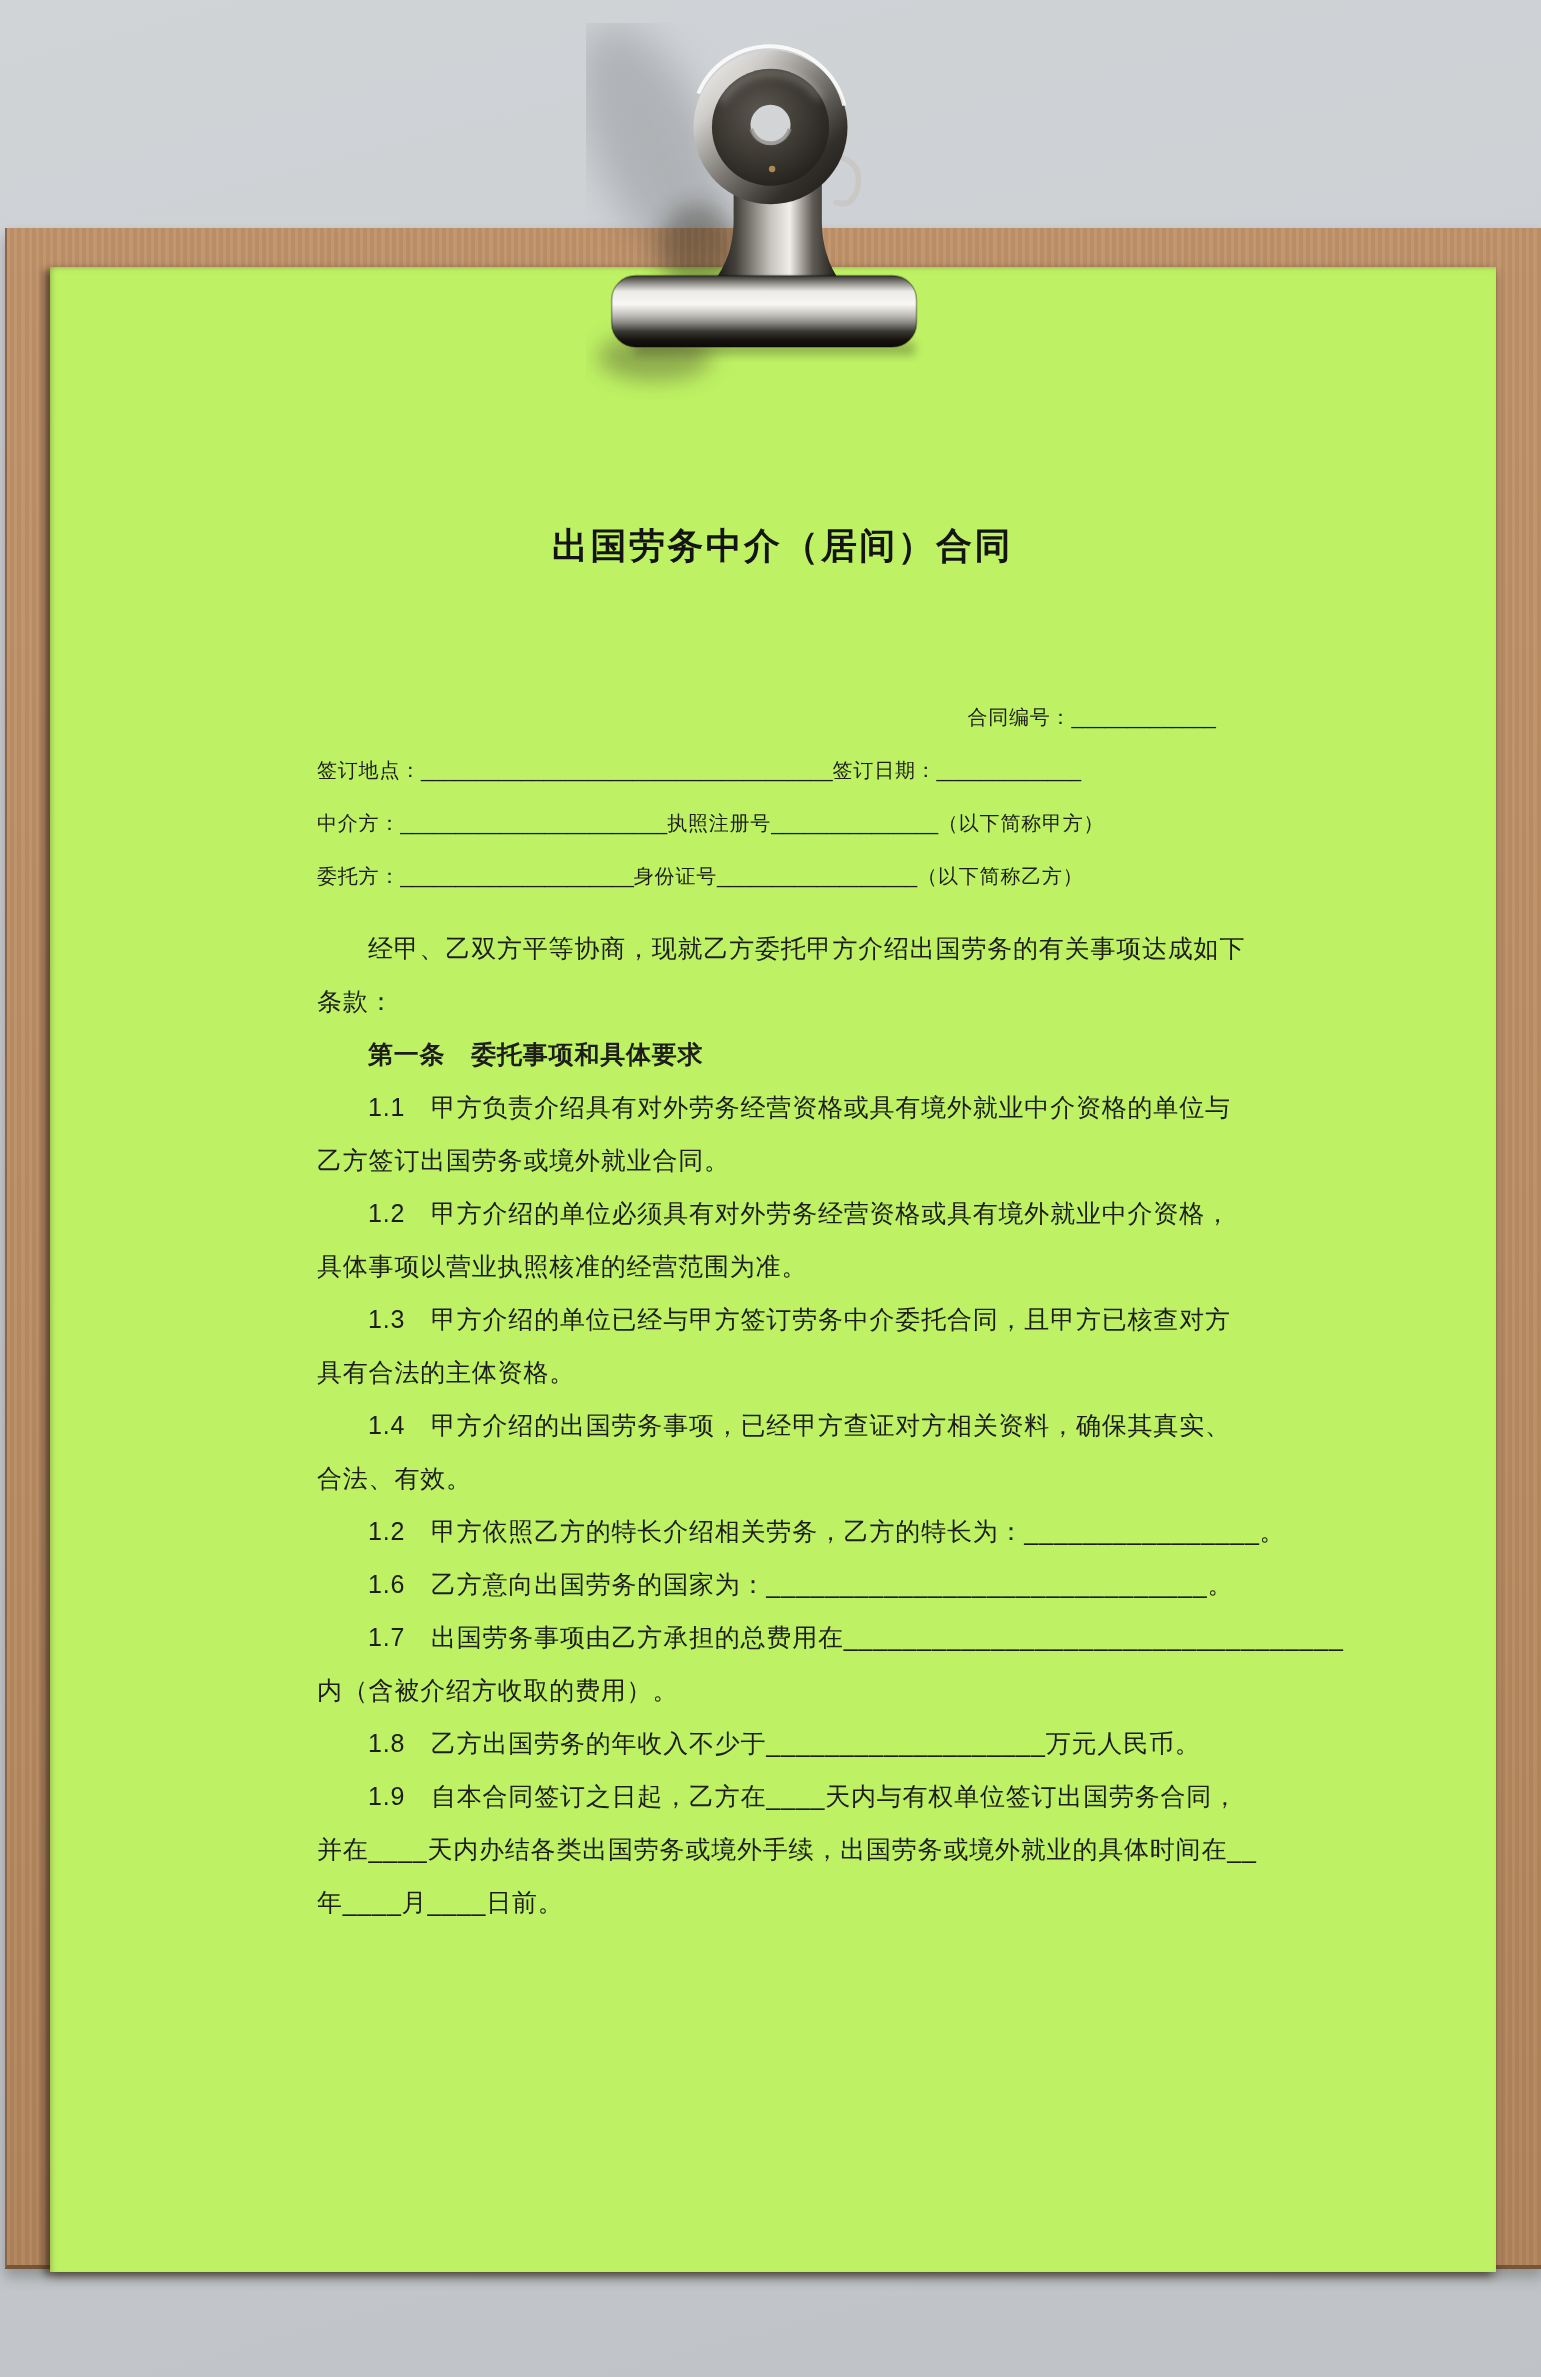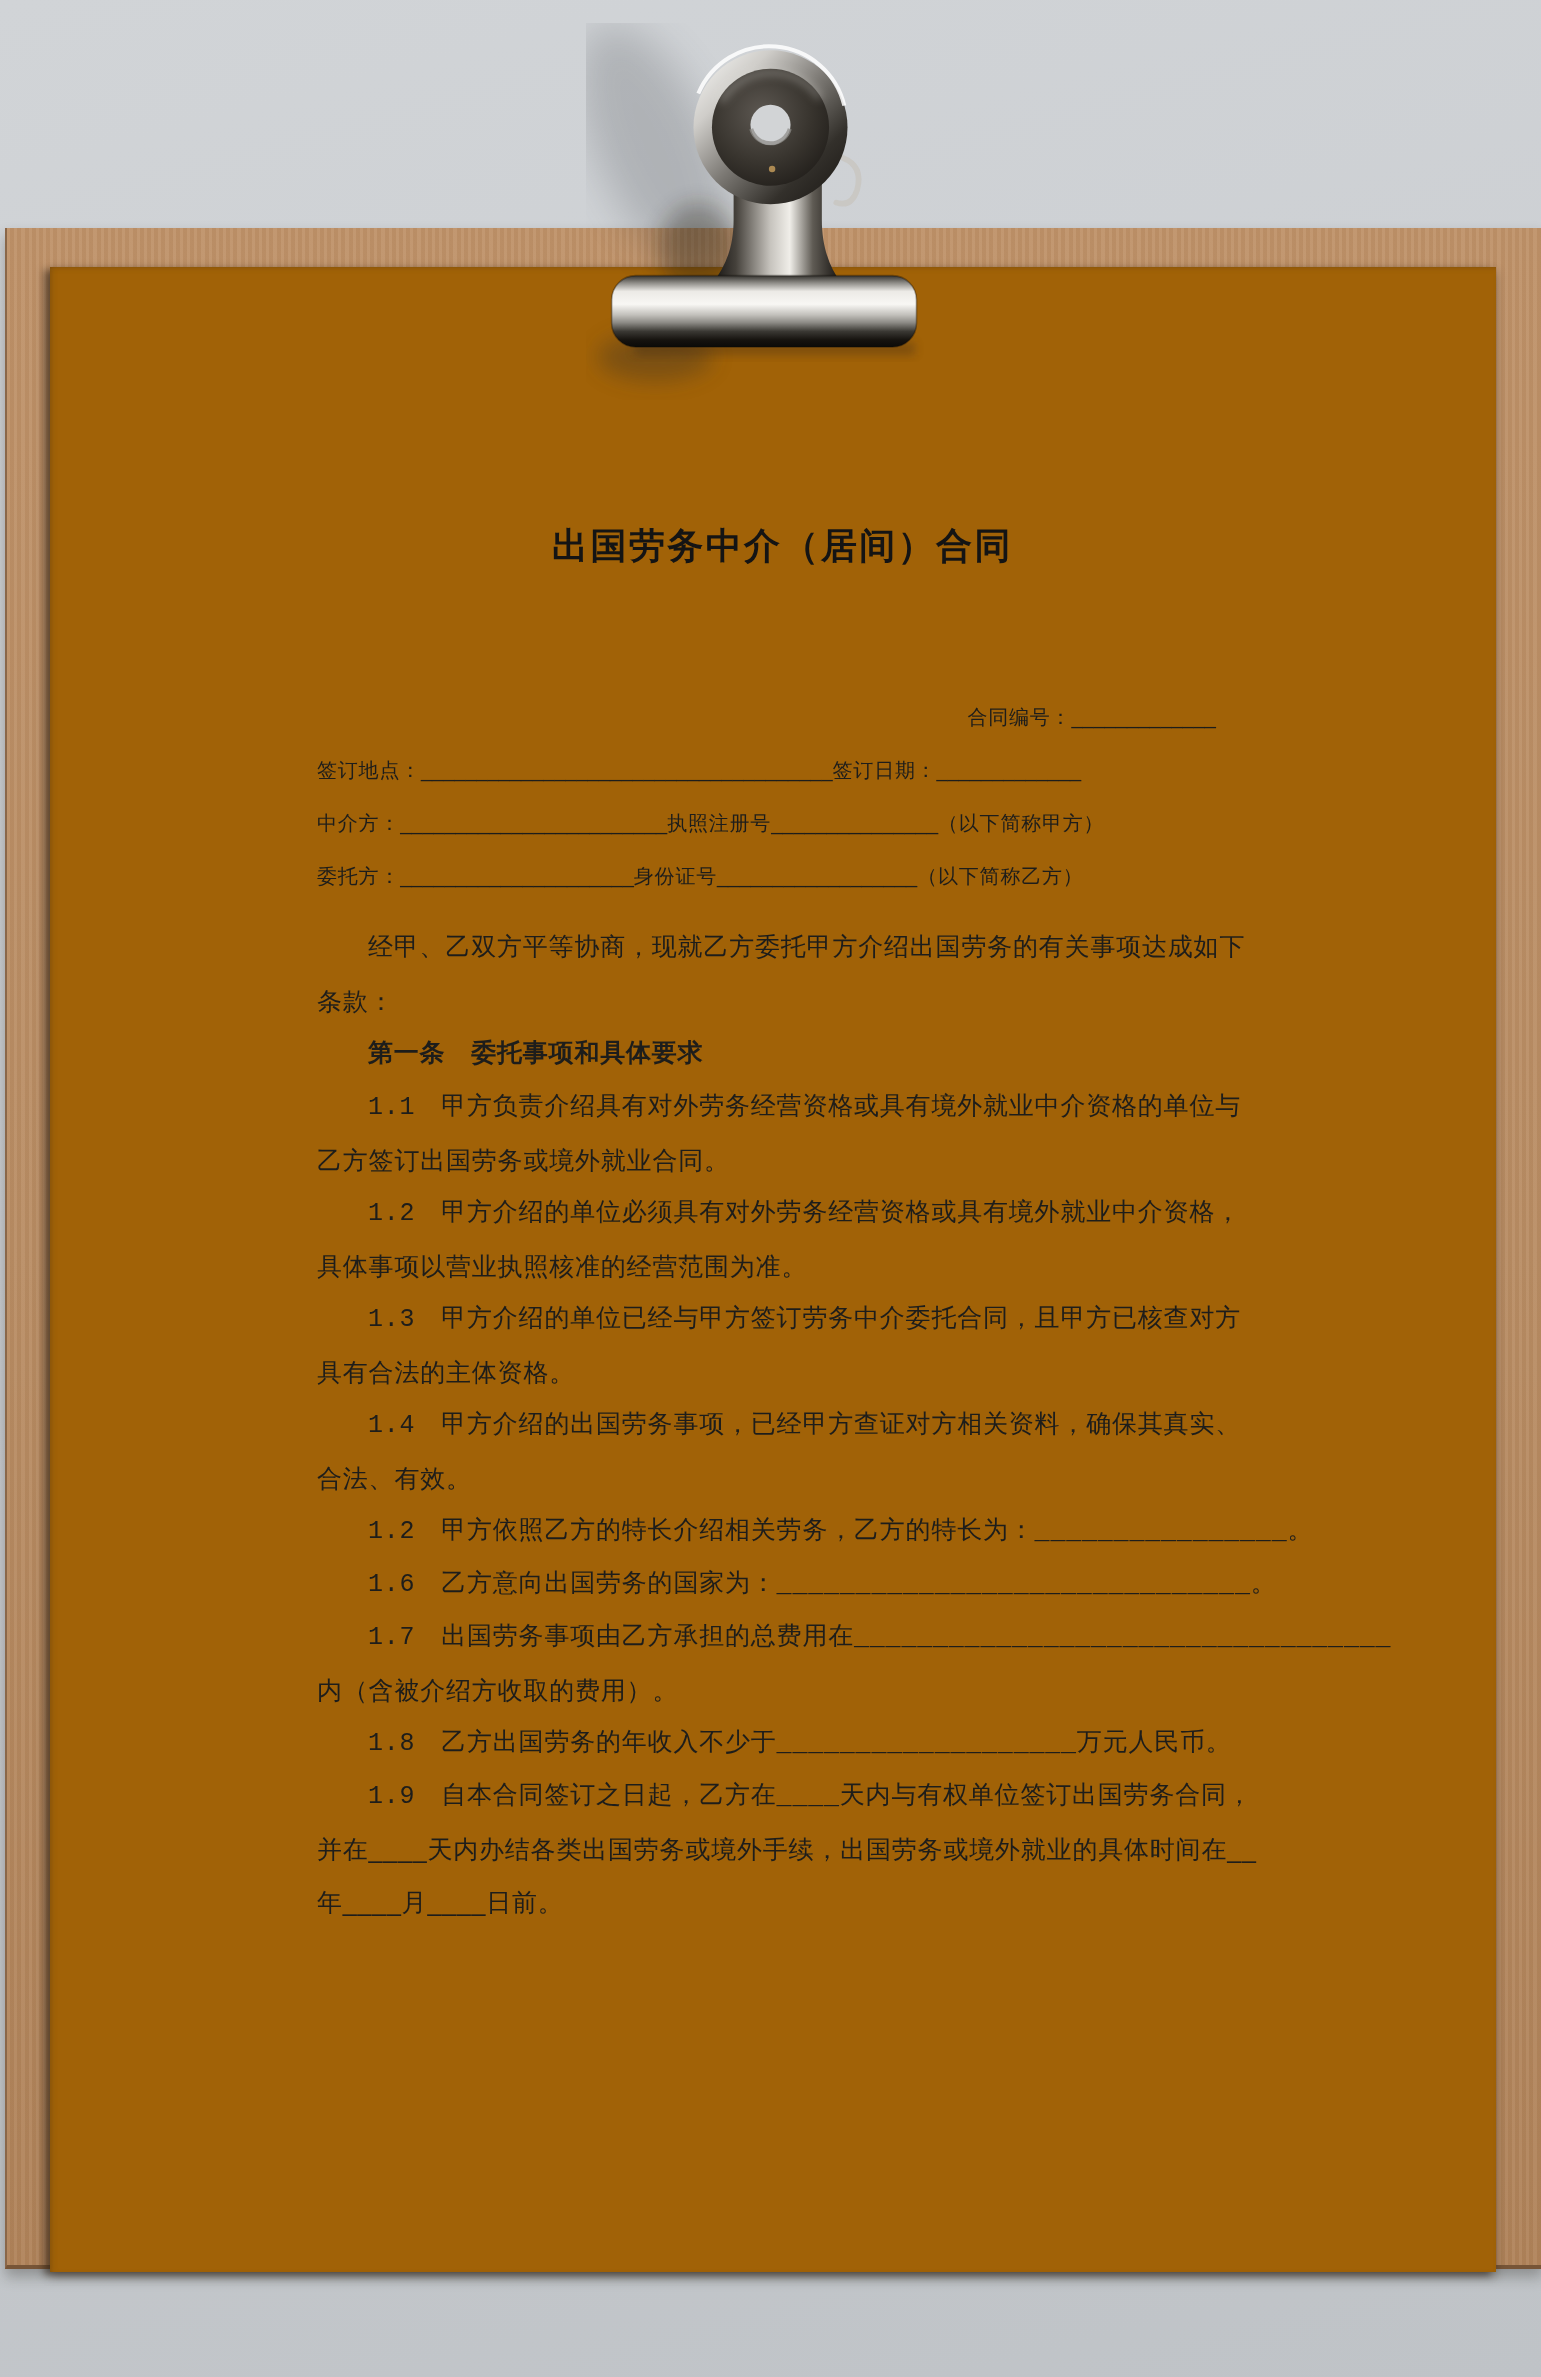--- a/index.html
+++ b/index.html
@@ -14,36 +14,36 @@
     box-shadow:0 8px 13px rgba(30,25,20,.3);
     border-bottom:4px solid #775537;
     border-left:2.4px solid #8a6749;
   }
   .board::after{
     content:"";position:absolute;inset:0;
     background:repeating-linear-gradient(90deg,rgba(255,255,255,.05) 0 3.2px,rgba(90,60,30,.05) 3.2px 7.2px);
   }
   .paper{
     position:absolute;left:50px;top:267px;width:1446px;height:2005px;
-    background:#a16207;overflow:hidden;
+    background:#bef264;overflow:hidden;
     box-shadow:-6.4px 3.2px 7.2px rgba(40,28,16,.5),0 4.8px 9.6px rgba(40,28,16,.35),
                inset 0 4px 6.4px -4.8px rgba(70,50,30,.4),inset 4.8px 0 7.2px -4.8px rgba(70,50,30,.4);
   }
   .content{position:absolute;left:267px;top:0;width:995px;color:#1d1d1b;}
   .title{
     margin-top:255px;width:931px;text-align:center;
     font-size:36px;font-weight:bold;letter-spacing:2.4px;color:#141414;white-space:nowrap;
   }
   .meta{margin-top:120px;width:931px;}
   .mrow{height:53px;line-height:53px;font-size:20px;white-space:nowrap;letter-spacing:0.8px;}
   .mrow.r1{text-align:right;padding-right:32px;}
   .bl{letter-spacing:0;}
   .body{margin-top:18.5px;width:963px;}
   .line{height:53px;line-height:53px;font-size:25px;white-space:nowrap;letter-spacing:0.8px;}
-  .indent{text-indent:51px;font-family:Liberation Mono, monospace;}
+  .indent{text-indent:51px;}
   .bold{font-weight:bold;}
   .clip{position:absolute;left:586px;top:22.5px;}
 </style>
 </head>
 <body>
 
 <div class="board"></div>
 
 <div class="paper">
   <div class="content">

